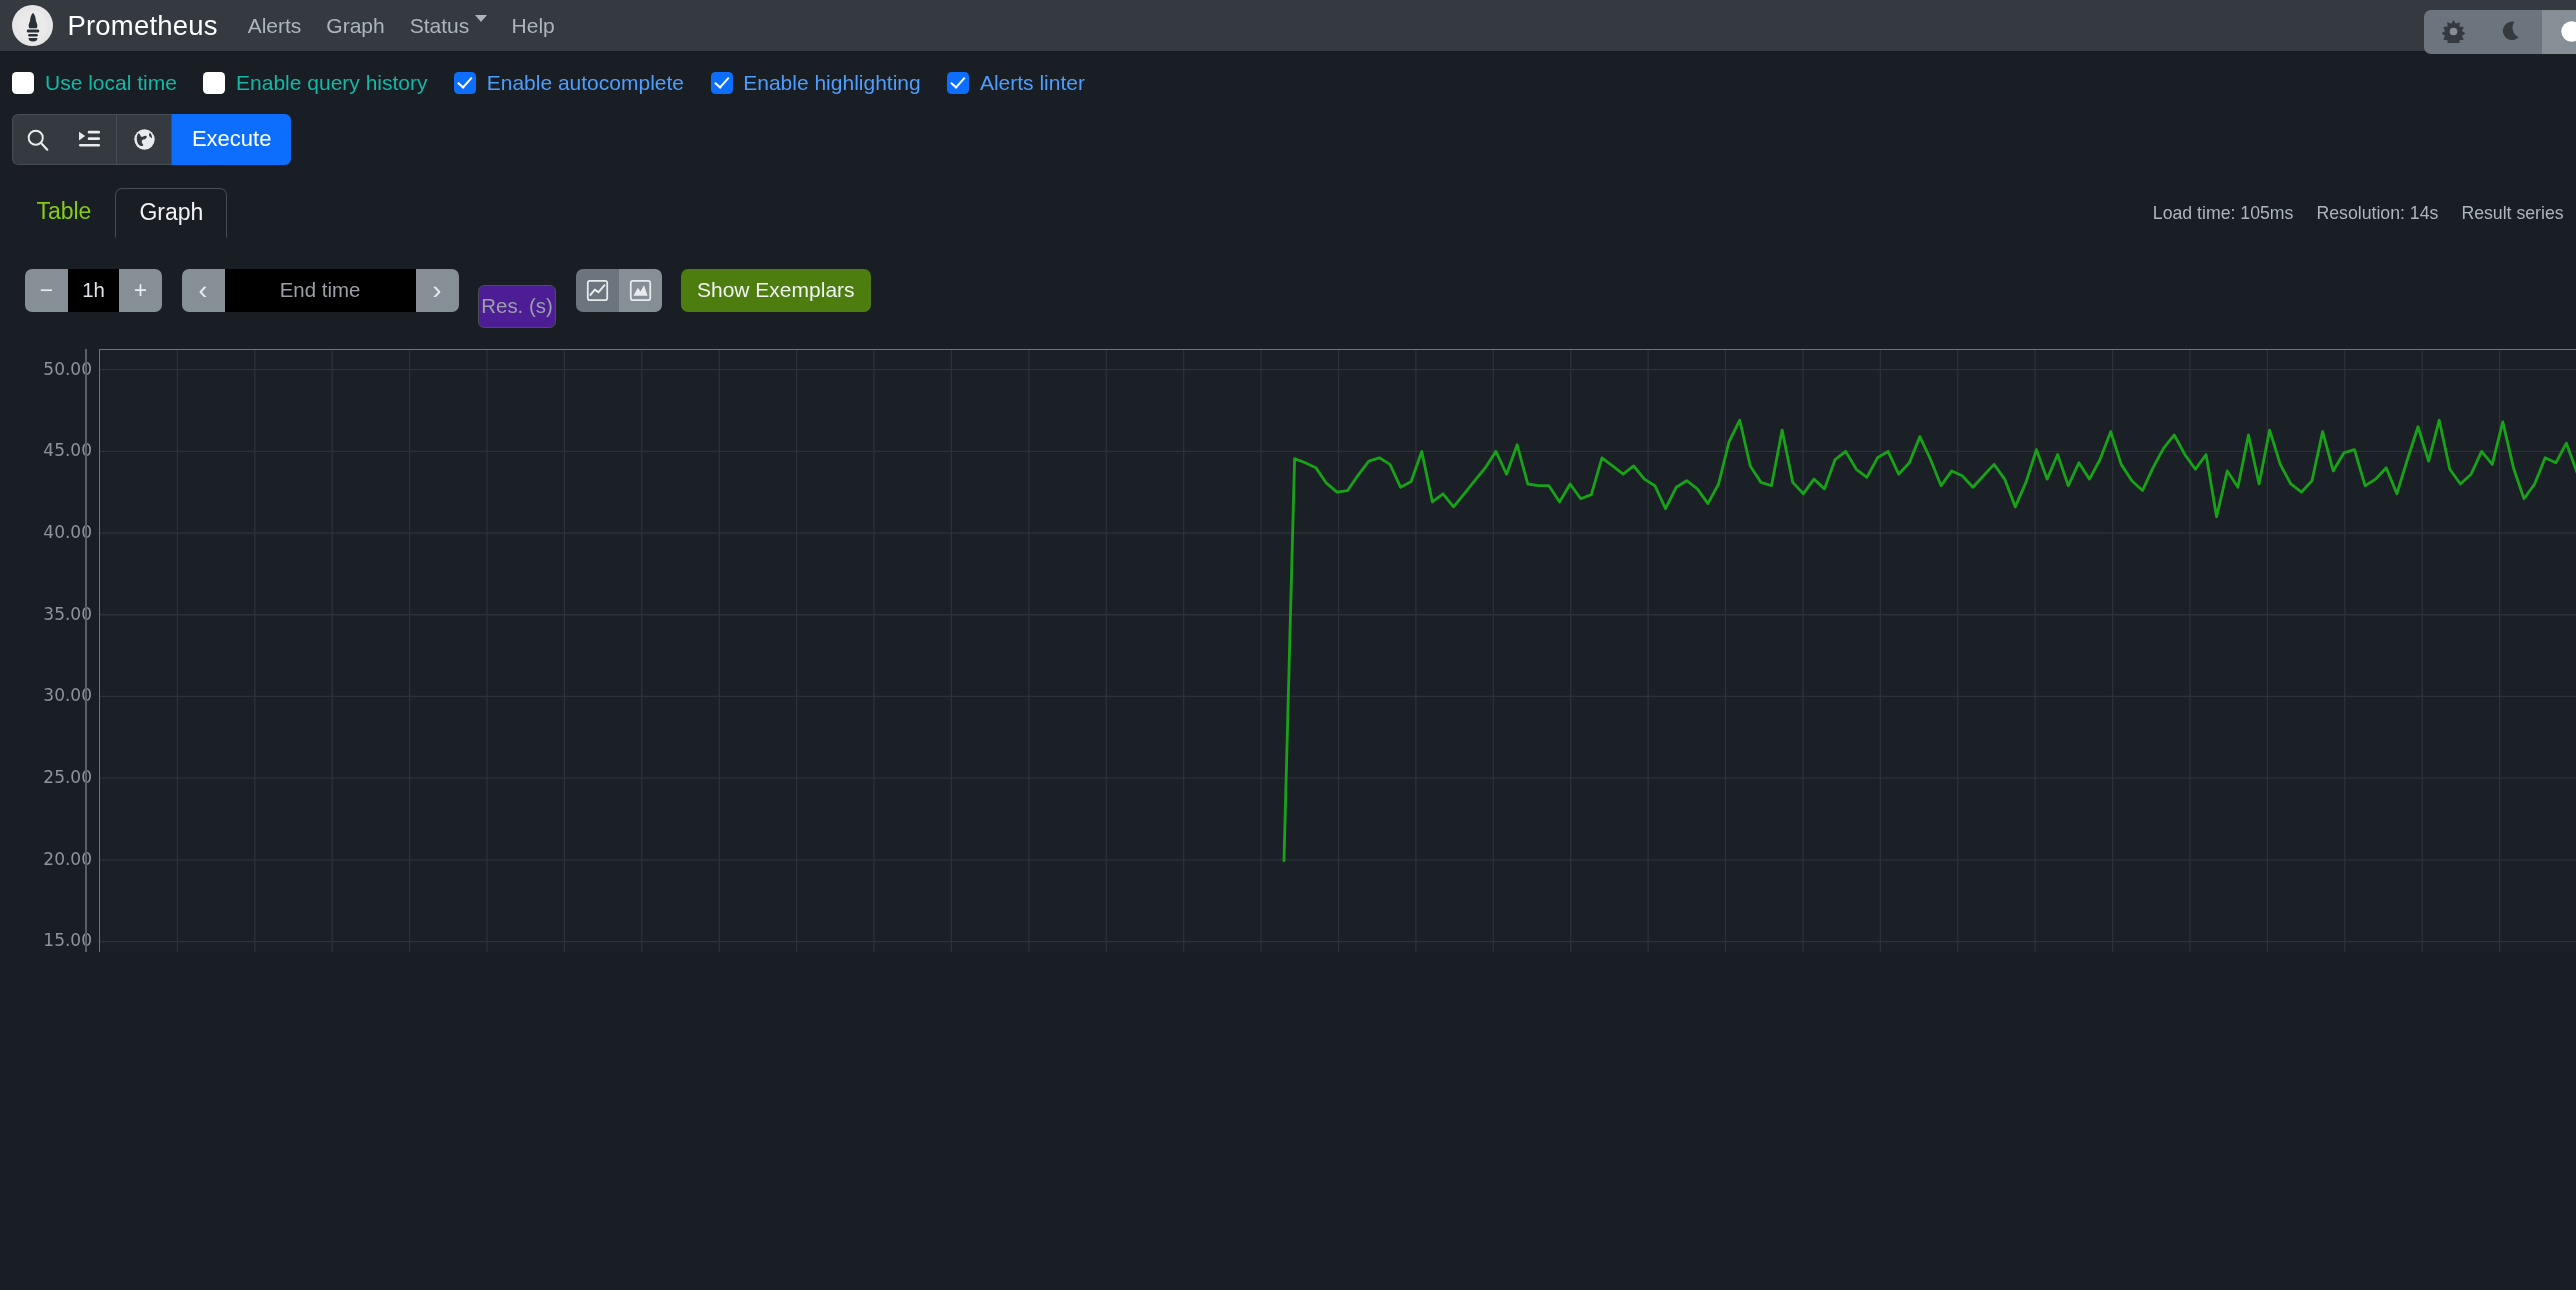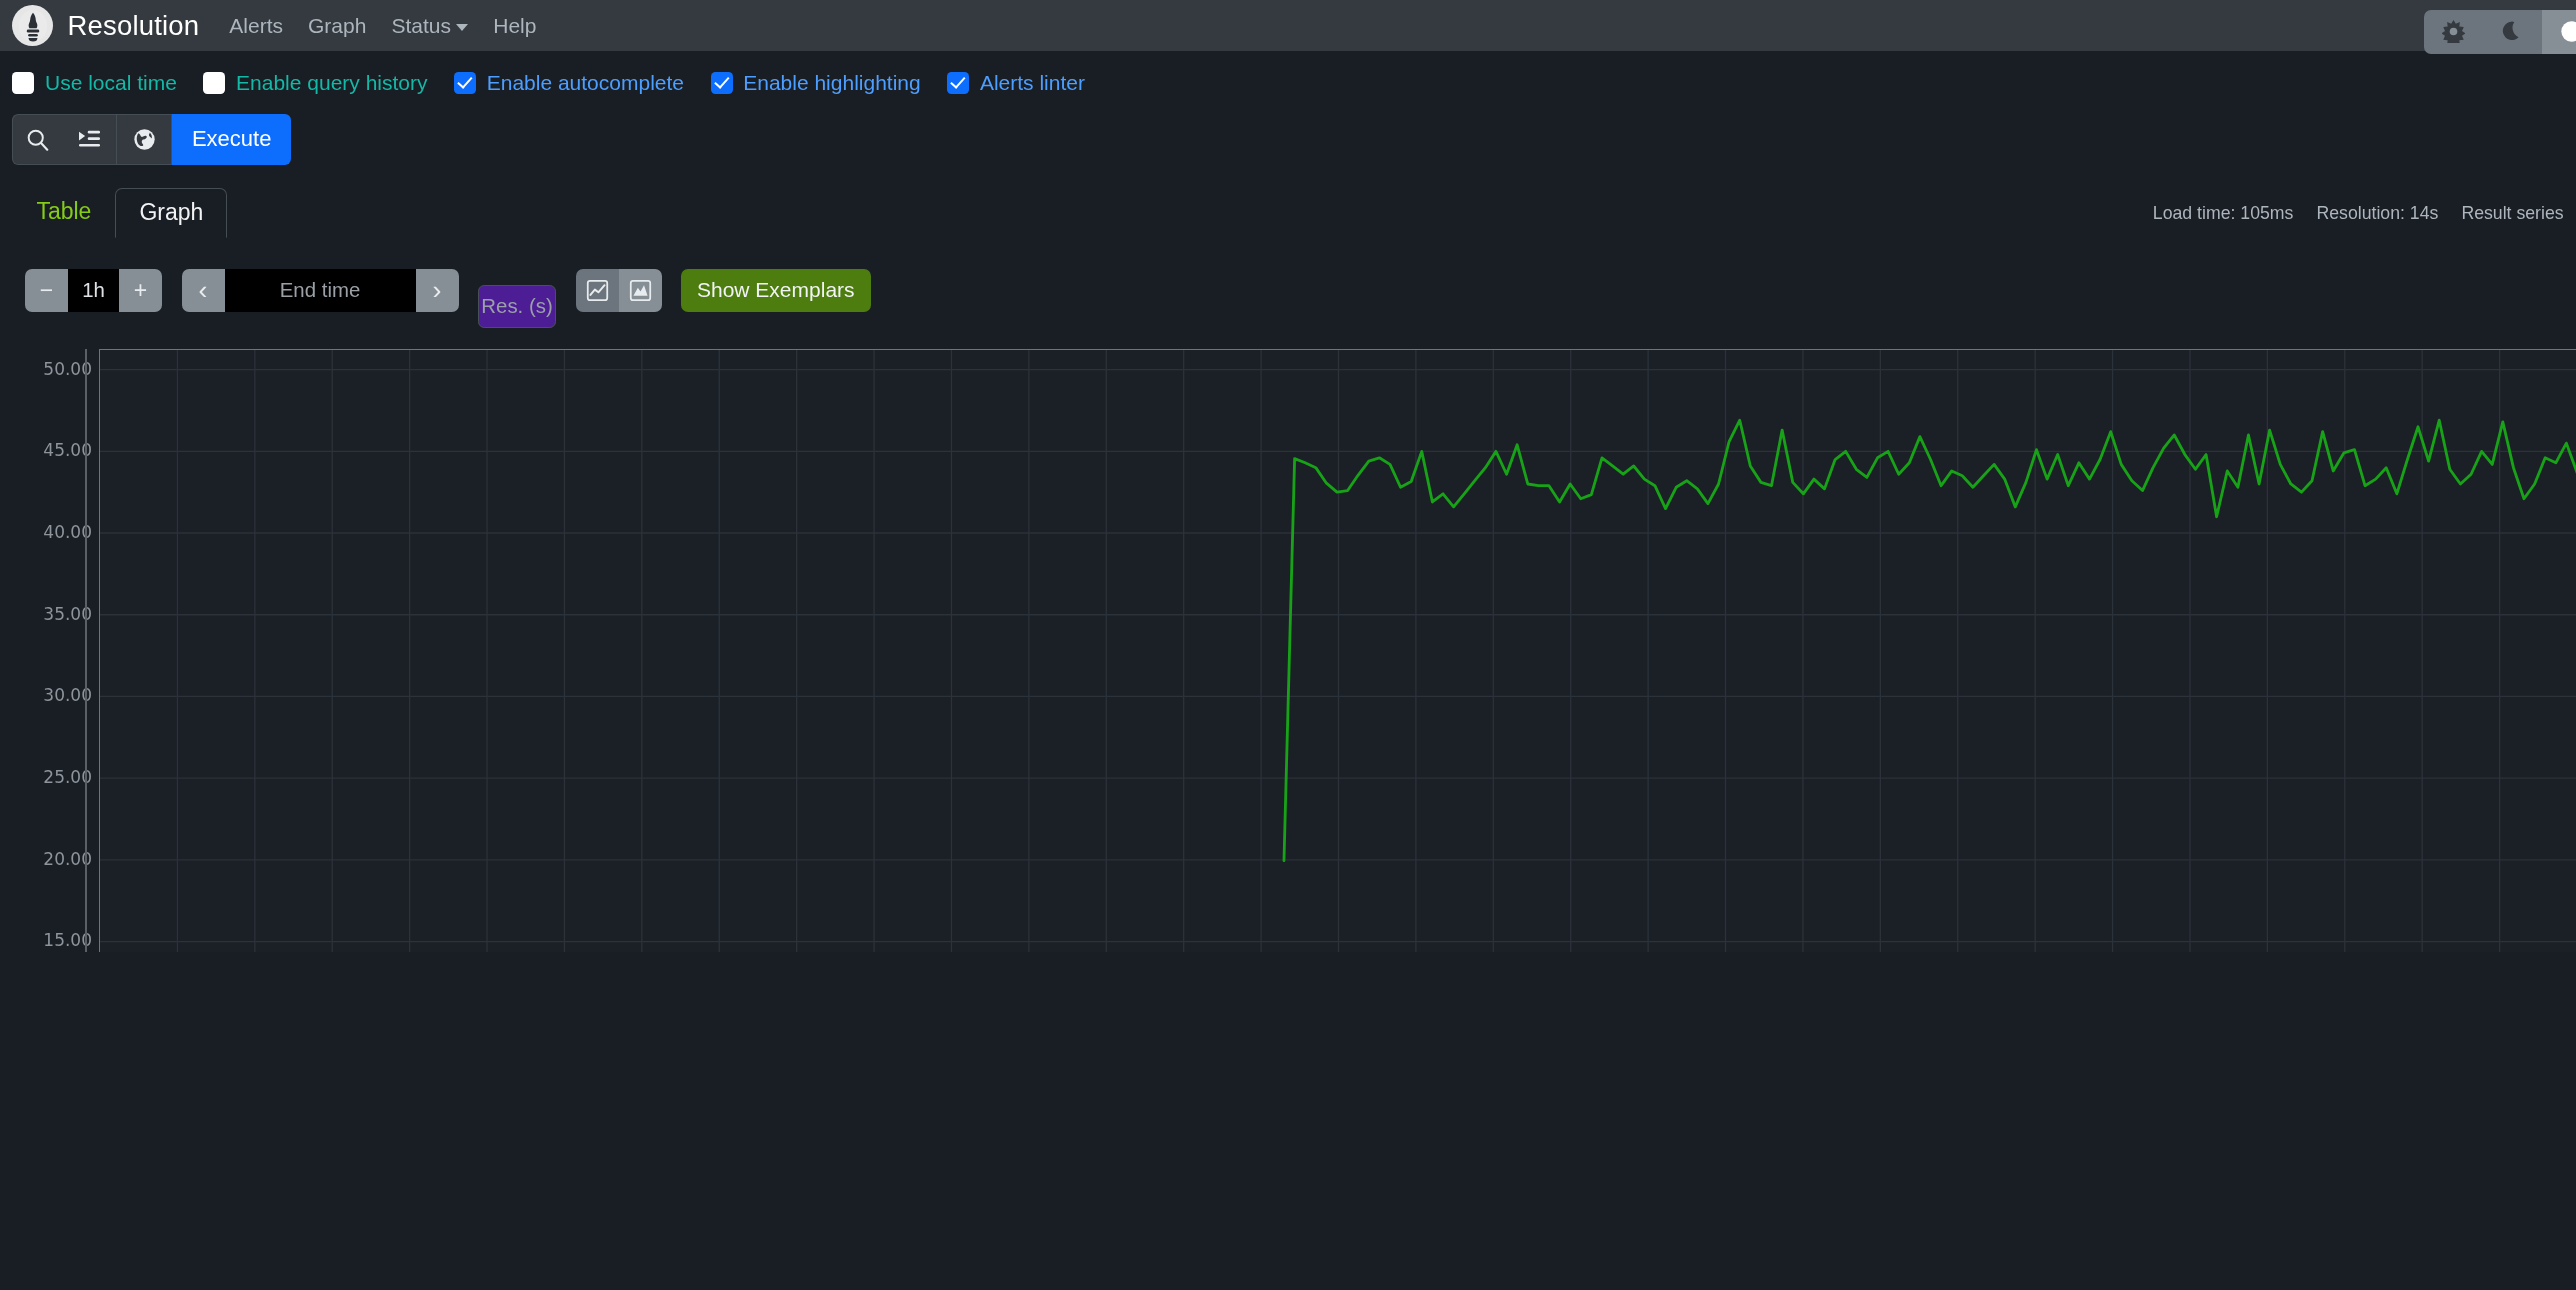--- a/index.html
+++ b/index.html
@@ -34,21 +34,21 @@
     letter-spacing: 0.2px;
     margin-right: 30px;
     white-space: nowrap;
   }
   .nav-link {
     color: #adb5bd;
     font-size: 21px;
     margin-right: 25px;
     white-space: nowrap;
     display: flex;
-    align-items: center;
+    align-items: flex-start;
     gap: 5.3px;
     cursor: pointer;
   }
   .caret {
     width: 0; height: 0;
     border-left: 6.2px solid transparent;
     border-right: 6.2px solid transparent;
     border-top: 7px solid #adb5bd;
     display: inline-block;
     position: relative; top: 1.8px;
@@ -296,21 +296,21 @@
 <div class="navbar">
   <div class="brand-logo">
     <svg width="30" height="34" viewBox="0 0 34 38">
       <ellipse cx="17" cy="19" rx="16" ry="18" fill="#eaeaea"></ellipse>
       <path d="M17 4 C13 9 14.5 12 13 15 C11.5 18 12 20 13 21.5 L21 21.5 C22 20 22.5 18 21 15 C19.5 12 21 9 17 4 Z" fill="#2b2f36"></path>
       <rect x="10" y="23" width="14" height="3.4" rx="1.5" fill="#2b2f36"></rect>
       <rect x="11.5" y="28" width="11" height="3" rx="1.5" fill="#2b2f36"></rect>
       <path d="M12 32.5 a5 4 0 0 0 10 0 Z" fill="#2b2f36"></path>
     </svg>
   </div>
-  <div class="brand-name">Resolution</div>
+  <div class="brand-name">Prometheus</div>
 
   <div class="nav-link">
     <span>Alerts</span>
   </div>
   <div class="nav-link">
     <span>Graph</span>
   </div>
   <div class="nav-link">
     <span>Status</span>
     <span class="caret"></span>

